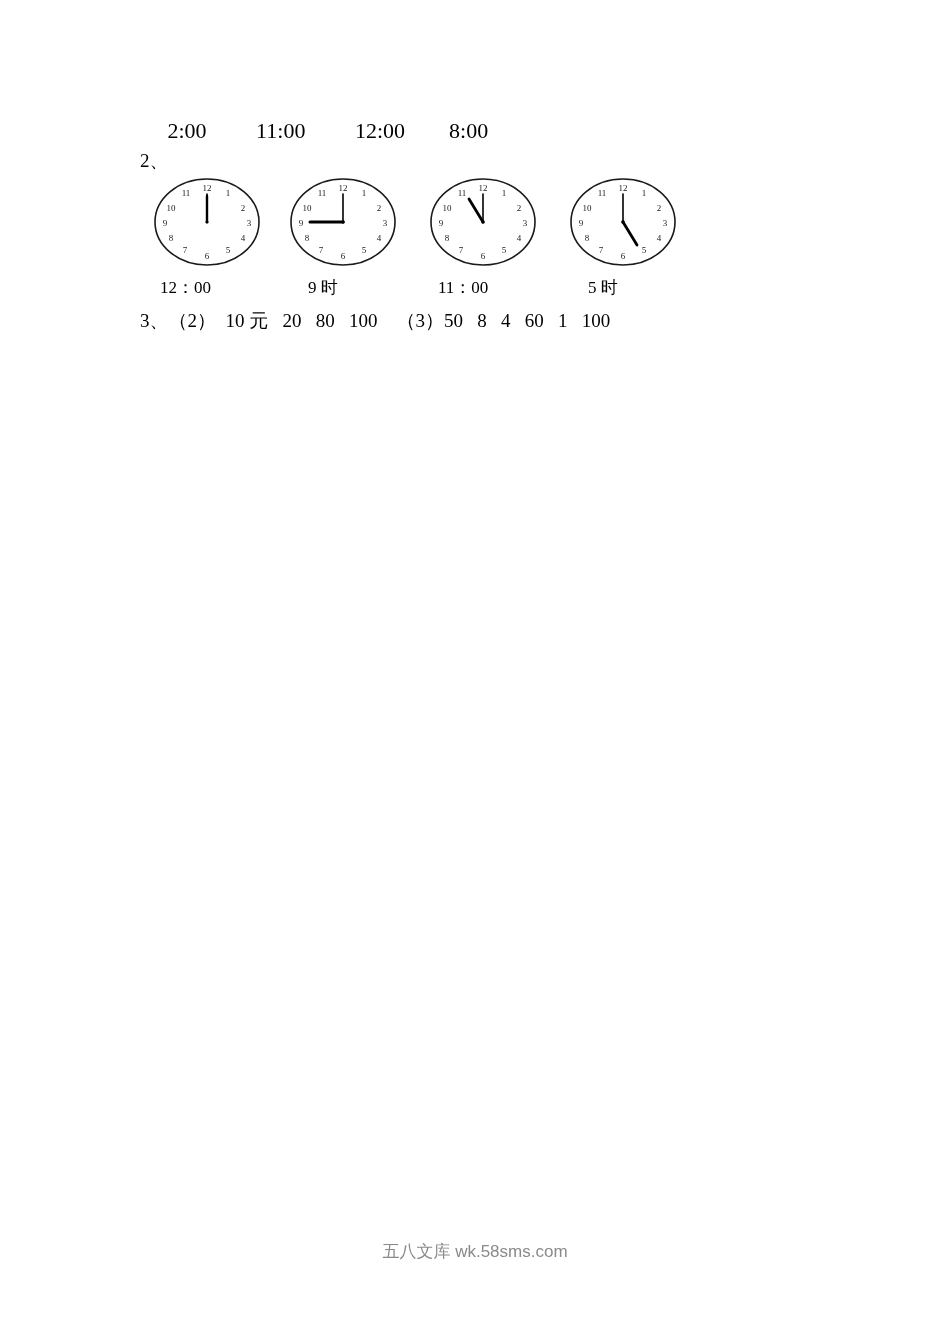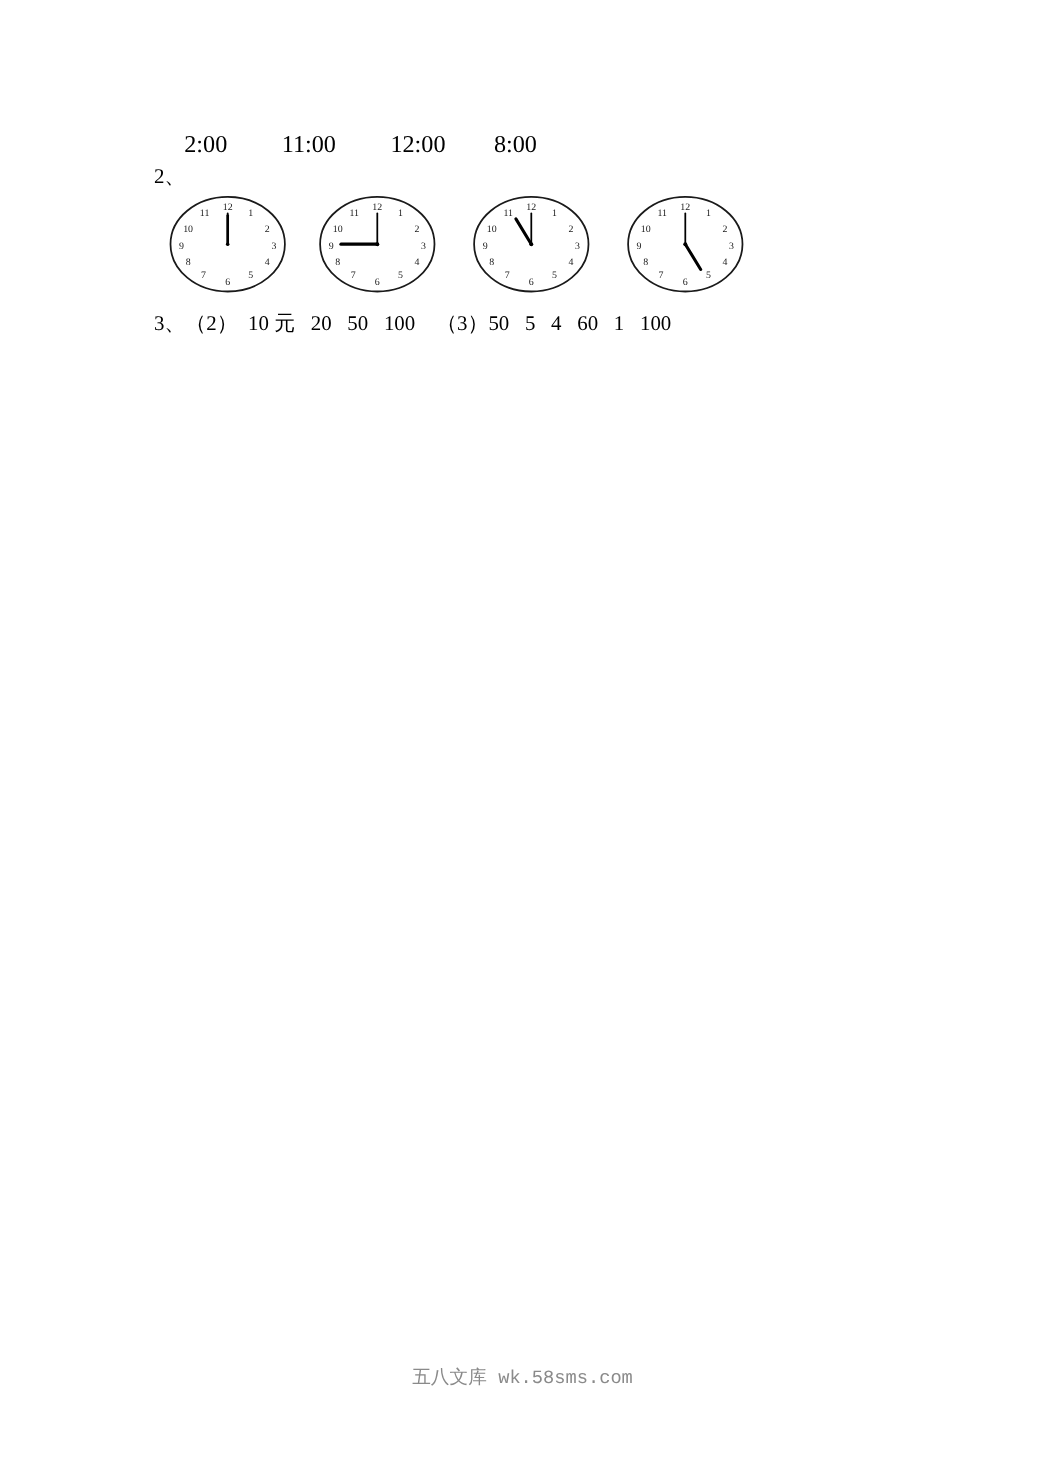--- a/index.html
+++ b/index.html
@@ -82,21 +82,21 @@
     margin-top: 6px;
   }
   .watermark {
     position: absolute;
     left: 0;
     top: 1240px;
     width: 950px;
     text-align: center;
     font-size: 17px;
     color: #8a8a8a;
-    font-family: Liberation Mono, monospace;
+    font-family: Liberation Sans, sans-serif;
   }
   svg { display: block; }
 </style>
 </head>
 <body>
 
 <div class="page">
 
   <div class="content">
 
@@ -194,20 +194,26 @@
             <text x="34" y="20">11</text>
           </g>
           <line x1="55" y1="46" x2="69" y2="69" stroke="#000000" stroke-width="2.8" stroke-linecap="round"></line>
           <line x1="55" y1="46" x2="55" y2="18" stroke="#000000" stroke-width="1.6" stroke-linecap="round"></line>
           <circle cx="55" cy="46" r="1.8" fill="#000000"></circle>
         </svg>
       </div>
 
     </div>
 
-
-    <div class="row-q3">3、（2）  10 元   20   50   100    （3）50   5   4   60   1   100</div>
+    <div class="caption-row">
+      <div class="caption c0">12：00</div>
+      <div class="caption c1">9 时</div>
+      <div class="caption c2">11：00</div>
+      <div class="caption c3">5 时</div>
+    </div>
+
+    <div class="row-q3">3、（2）  10 元   20   80   100    （3）50   8   4   60   1   100</div>
 
   </div>
 
   <div class="watermark">五八文库 wk.58sms.com</div>
 
 </div>
 
 </body></html>

